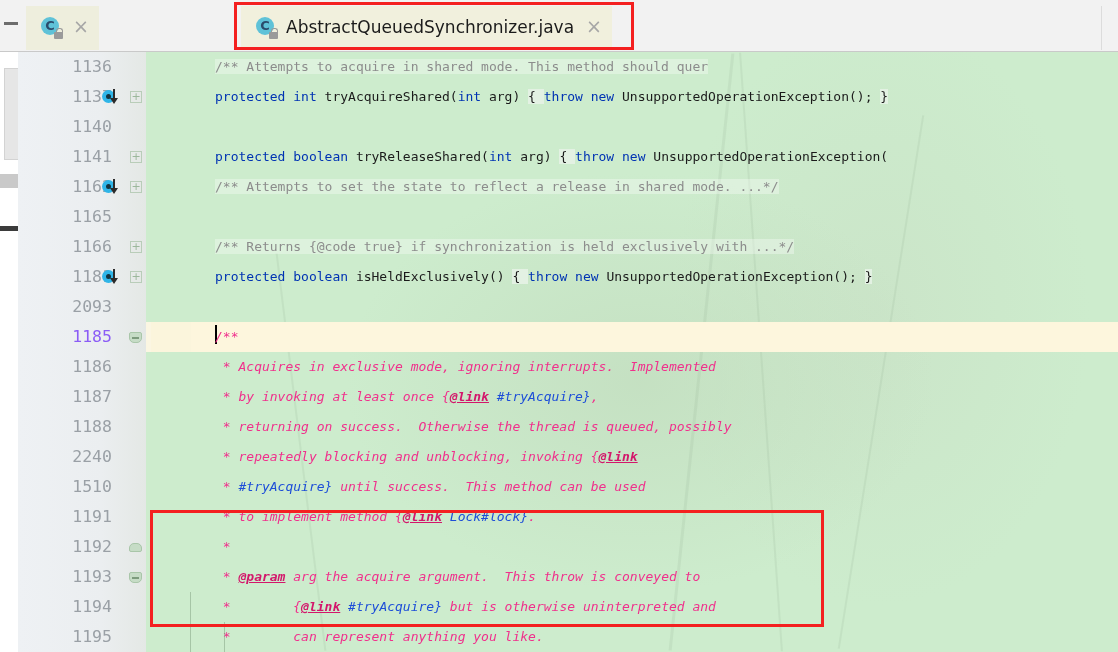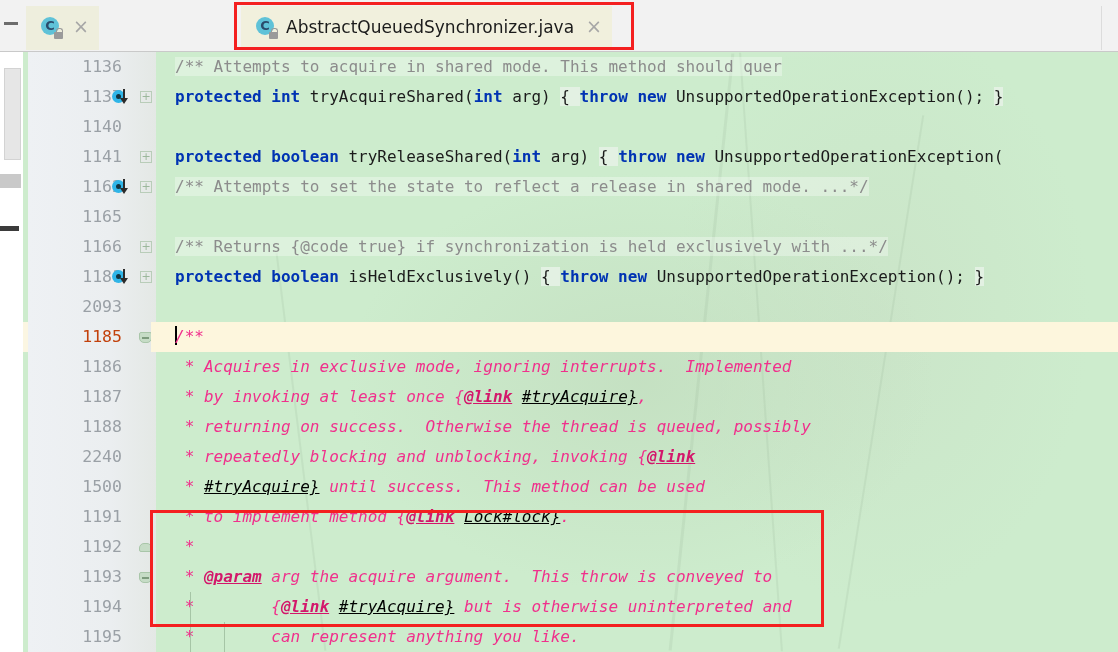--- a/index.html
+++ b/index.html
@@ -153,21 +153,21 @@
   .left-mark-b {
     position: absolute;
     left: 0; top: 174px;
     width: 19px; height: 5px;
     background: #3b3b3b;
   }
 
   
   .gutter {
     position: absolute;
-    left: 28px; top: 0;
+    left: 18px; top: 0;
     width: 128px; height: 600px;
     background: #eef1f4;
   }
   .gutter-shade {
     position: absolute; inset: 0;
     background: linear-gradient(90deg, rgba(238,241,244,1) 0%, rgba(235,238,240,1) 65%, rgba(228,232,229,1) 100%);
   }
   .linenums {
     position: absolute;
     left: 0; top: 0;
@@ -175,21 +175,21 @@
     text-align: right;
     padding-right: 6px;
   }
   .ln {
     height: 30px;
     line-height: 30px;
     font-family: "DejaVu Sans Mono", "Liberation Mono", monospace;
     font-size: 16.5px;
     color: #9aa0a6;
   }
-  .ln.current { color: #c2410c; }
+  .ln.current { color: #8b5cf6; }
   .gutter-icons {
     position: absolute;
     left: 82px; top: 0;
     width: 46px;
   }
   .gi-row { height: 30px; position: relative; }
   .impl-icon {
     position: absolute;
     left: 2px; top: 7px;
     width: 15px; height: 15px;
@@ -263,47 +263,48 @@
     left: 151px; top: 0;
     right: 0; height: 600px;
     overflow: hidden;
   }
   .cl {
     position: relative;
     height: 30px;
     line-height: 30px;
     white-space: pre;
     font-family: "DejaVu Sans Mono", "Liberation Mono", monospace;
-    font-size: 16px;
+    font-size: 13px;
     color: #1b1b1b;
     padding-left: 24px;
+    margin-left: 40px;
   }
   .cl.current-line {
     background: #fdf6dd;
   }
   .current-line-bar {
     position: absolute;
     left: 151px;
     width: 967px;
     height: 30px;
     background: #fbf5dc;
   }
   .current-line-bar-gutter {
     position: absolute;
     left: 23px;
     width: 128px;
     height: 30px;
     background: #fbf6e2;
   }
 
-  .kw  { color: #0033b3; font-weight: bold; }
+  .kw  { color: #0033b3; font-weight: normal; }
   .cmt { color: #8c8c8c; background: rgba(255,255,255,0.33); }
   .doc { color: #f0308c; font-style: italic; }
   .doctag { color: #d3176b; font-style: italic; font-weight: bold; text-decoration: underline; }
-  .docmono { color: #000000; font-style: italic; text-decoration: underline; }
+  .docmono { color: #1d4ed8; font-style: italic; }
   .caret-blk {
     display: inline-block;
     width: 2px; height: 19px;
     background: #000;
     vertical-align: -3px;
     margin-right: -2px;
   }
   .brace-hl { background: #e3f1e3; }
 
   .indent-guide {
@@ -379,21 +380,21 @@
           <div class="ln">1162</div>
           <div class="ln">1165</div>
           <div class="ln">1166</div>
           <div class="ln">1181</div>
           <div class="ln">2093</div>
           <div class="ln current">1185</div>
           <div class="ln">1186</div>
           <div class="ln">1187</div>
           <div class="ln">1188</div>
           <div class="ln">2240</div>
-          <div class="ln">1500</div>
+          <div class="ln">1510</div>
           <div class="ln">1191</div>
           <div class="ln">1192</div>
           <div class="ln">1193</div>
           <div class="ln">1194</div>
           <div class="ln">1195</div>
         </div>
       <div class="gutter-icons">
         <div class="gi-row" style="height:30px"></div>
         <div class="gi-row" style="height:30px">
           <span class="impl-icon">

